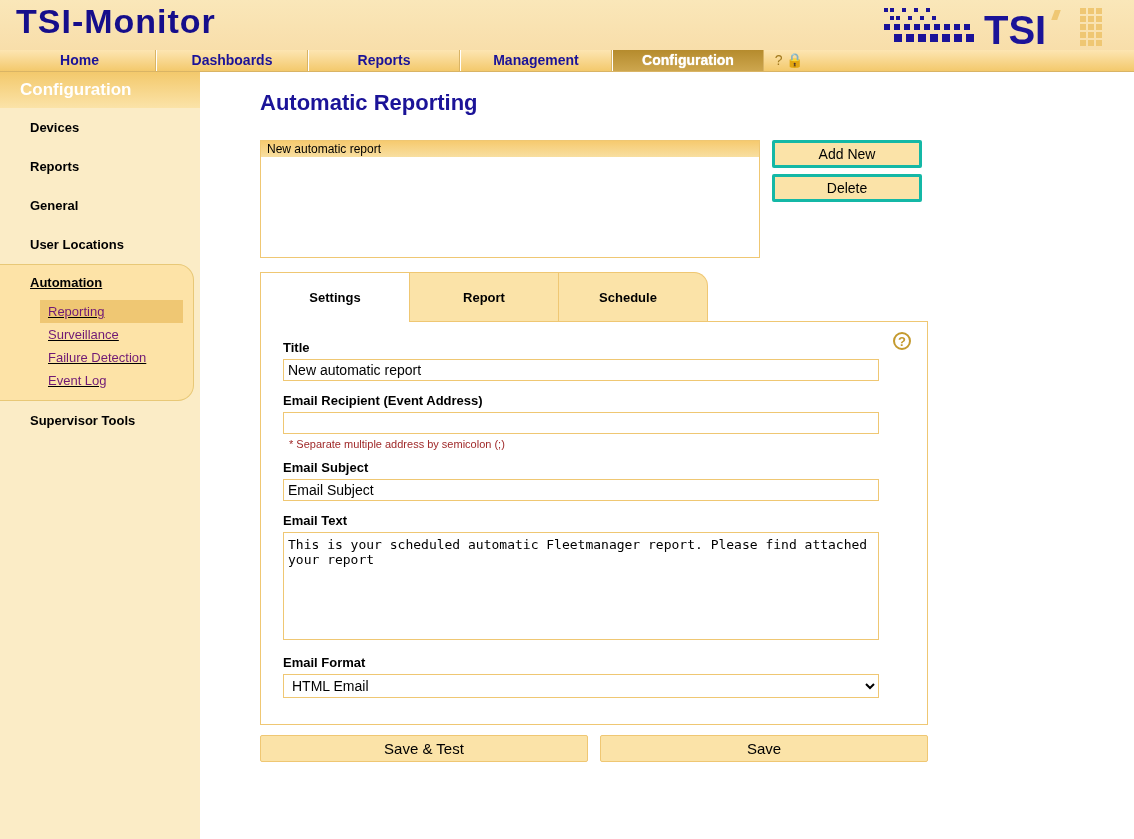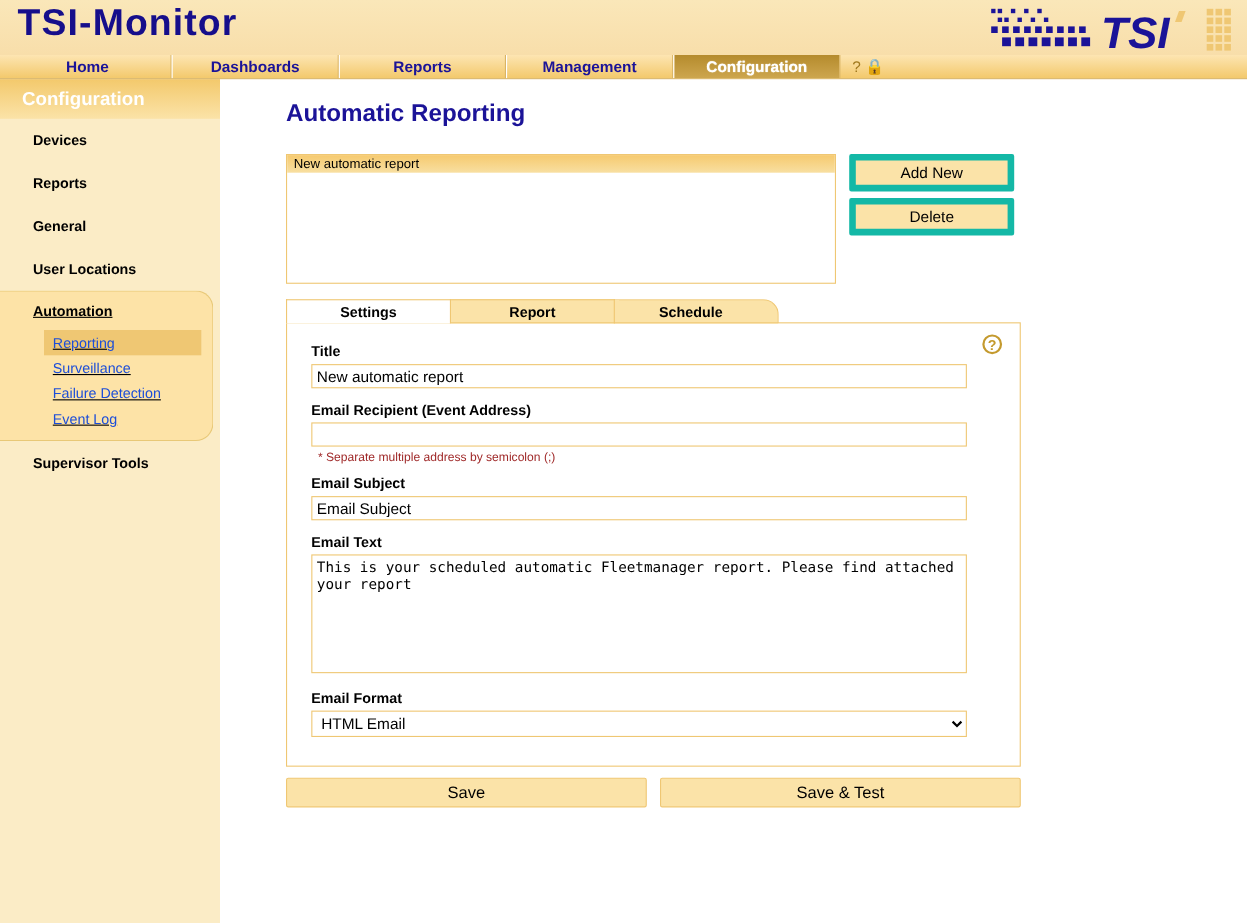--- a/index.html
+++ b/index.html
@@ -1,48 +1,48 @@
 <!DOCTYPE html>
 <html><head>
 <meta charset="utf-8">
 <style>
   * { box-sizing: border-box; margin: 0; padding: 0; }
   body { font-family: Arial, Helvetica, sans-serif; font-size: 13px; color: #000; background: #fff; width: 1134px; }
   .header-bar { background: linear-gradient(#fae7b9, #f8deaa); height: 50px; position: relative; }
   .app-title { font-family: "Trebuchet MS", Arial, sans-serif; font-size: 34px; font-weight: bold; color: #160e8b; position: absolute; left: 16px; top: 2px; letter-spacing: 1px; }
-  .logo { position: absolute; right: 3px; top: 4px; font-style: italic; }
+  .logo { position: absolute; right: 20px; top: 4px; }
   .logo svg { display:block; }
   .nav-strip { background: linear-gradient(#fde5b2, #f3c96c); height: 22px; position: relative; border-bottom: 1px solid #d9b465;}
   .nav-inner { display: flex; height: 100%; align-items: flex-end; margin-left: 4px; }
   .nav-item { width: 152px; text-align: center; line-height: 21px; font-size: 14px; font-weight: bold; color: #1b1398; border-left: 1px solid #fff; border-right: 1px solid #d9b465; cursor:pointer;}
   .nav-item:first-child{border-left:none;}
   .nav-item.active { background: linear-gradient(#b58b2d,#cda64e); color: #fff; text-shadow: 0 0 1px #fff; }
   .nav-icons { position:absolute; right:330px; top:2px; display:flex; align-items:center; gap:4px;}
   .help-icon,.lock-icon{font-size:14px;color:#a27a1f;cursor:pointer;}
   .layout { display:flex; }
   .sidebar { width: 200px; background:#fbecc6; min-height: 789px; padding-bottom:40px;}
   .sidebar-title { background: linear-gradient(#f3c96c, #fbe3a8); color:#fff; font-size:17px; font-weight:bold; padding:8px 0 8px 20px; }
   .side-nav { list-style:none; }
   .side-nav > li { padding:0; }
   .side-nav > li > a { display:block; padding:12px 0 12px 30px; font-size:13px; font-weight:bold; color:#000; cursor:pointer; }
   .side-nav > li.expanded { background:#fde3a7; border-radius:0 16px 16px 0; margin-right:6px; border:1px solid #e8c877; border-left:none; padding-bottom:8px;text-decoration:underline;}
   .side-nav > li.expanded > a { padding:10px 0 10px 30px;}
   .sub-nav { list-style:none; margin:0 10px 0 40px; }
-  .sub-nav li a{ display:block; padding:4px 8px; font-size:13px; color:#1d4ed8; cursor:pointer;}
+  .sub-nav li a{ display:block; padding:4px 8px; font-size:13px; color:#701a75; cursor:pointer;}
   .sub-nav li.selected a{ background:#efc773; }
   .content { flex:1; padding:18px 36px 40px 60px; background:#fff;}
   .page-title{ font-size:22px; font-weight:bold; color:#1b1398; margin-bottom:24px; font-family:"Trebuchet MS",Arial,sans-serif;}
   .top-row{ display:flex; gap:12px; }
   .report-list{ width:500px; height:118px; border:1px solid #efc773; background:#fff; overflow:auto;}
   .report-list-item{ background:linear-gradient(#f6ca6f,#f8dfa1); padding:1px 6px; font-size:12px; cursor:pointer;}
   .right-buttons{ display:flex; flex-direction:column; gap:6px; }
-  .wide-btn{ width:150px; padding:3px 0; text-align:center; background:#fbe3a8; border:6px solid #14b8a6; font-size:14px; cursor:pointer; border-radius:2px;}
+  .wide-btn{ width:150px; padding:3px 0; text-align:center; background:#fbe3a8; border:3px solid #14b8a6; font-size:14px; cursor:pointer; border-radius:2px;}
   .tabs-wrap{margin-top:14px;}
   .tabs{ display:flex; }
-  .tab{ width:150px; text-align:center; padding:3px 0; font-size:13px; font-weight:bold; background:#fbe3a8; border:1px solid #efc773; border-bottom:none; cursor:pointer; position:relative; }
+  .tab{ width:150px; text-align:center; padding:17px 0; font-size:13px; font-weight:bold; background:#fbe3a8; border:1px solid #efc773; border-bottom:none; cursor:pointer; position:relative; }
   .tab:not(:first-child){margin-left:-1px;}
   .tab.active{ background:#fff; z-index:2; }
   .tab:last-child{ border-top-right-radius:14px; padding-right:10px;}
   .form-panel{ border:1px solid #efc773; padding:18px 22px 26px 22px; width:668px; position:relative; margin-top:-1px;}
   .help-circle{position:absolute; right:16px; top:10px; width:18px;height:18px;border:2px solid #c49a2e;border-radius:50%;text-align:center;line-height:15px;font-weight:bold;color:#c49a2e;font-size:13px;cursor:pointer;}
   .fld{margin-bottom:12px;}
   .fld label{display:block;font-size:13px;font-weight:bold;margin-bottom:4px;}
   .fld input[type=text]{width:596px;border:1px solid #efc773;padding:2px 4px;font-size:14px;}
   .fld textarea{width:596px;height:108px;border:1px solid #efc773;padding:4px;font-size:13px;resize:none;}
   .fld select{width:596px;border:1px solid #efc773;padding:2px 4px;font-size:14px;background:#fff;}
@@ -200,17 +200,17 @@
           <textarea id="email-text" style="">This is your scheduled automatic Fleetmanager report. Please find attached your report</textarea>
         </div>
         <div class="fld" style="margin-bottom:0;">
           <label>Email Format</label>
           <select id="format-select"><option>HTML Email</option></select>
         </div>
       </div>
     </div>
 
     <div class="bottom-buttons">
+      <div class="big-btn">Save &amp; Test</div>
       <div class="big-btn">Save</div>
-      <div class="big-btn">Save &amp; Test</div>
     </div>
   </div>
 </div>
 
 </body></html>

